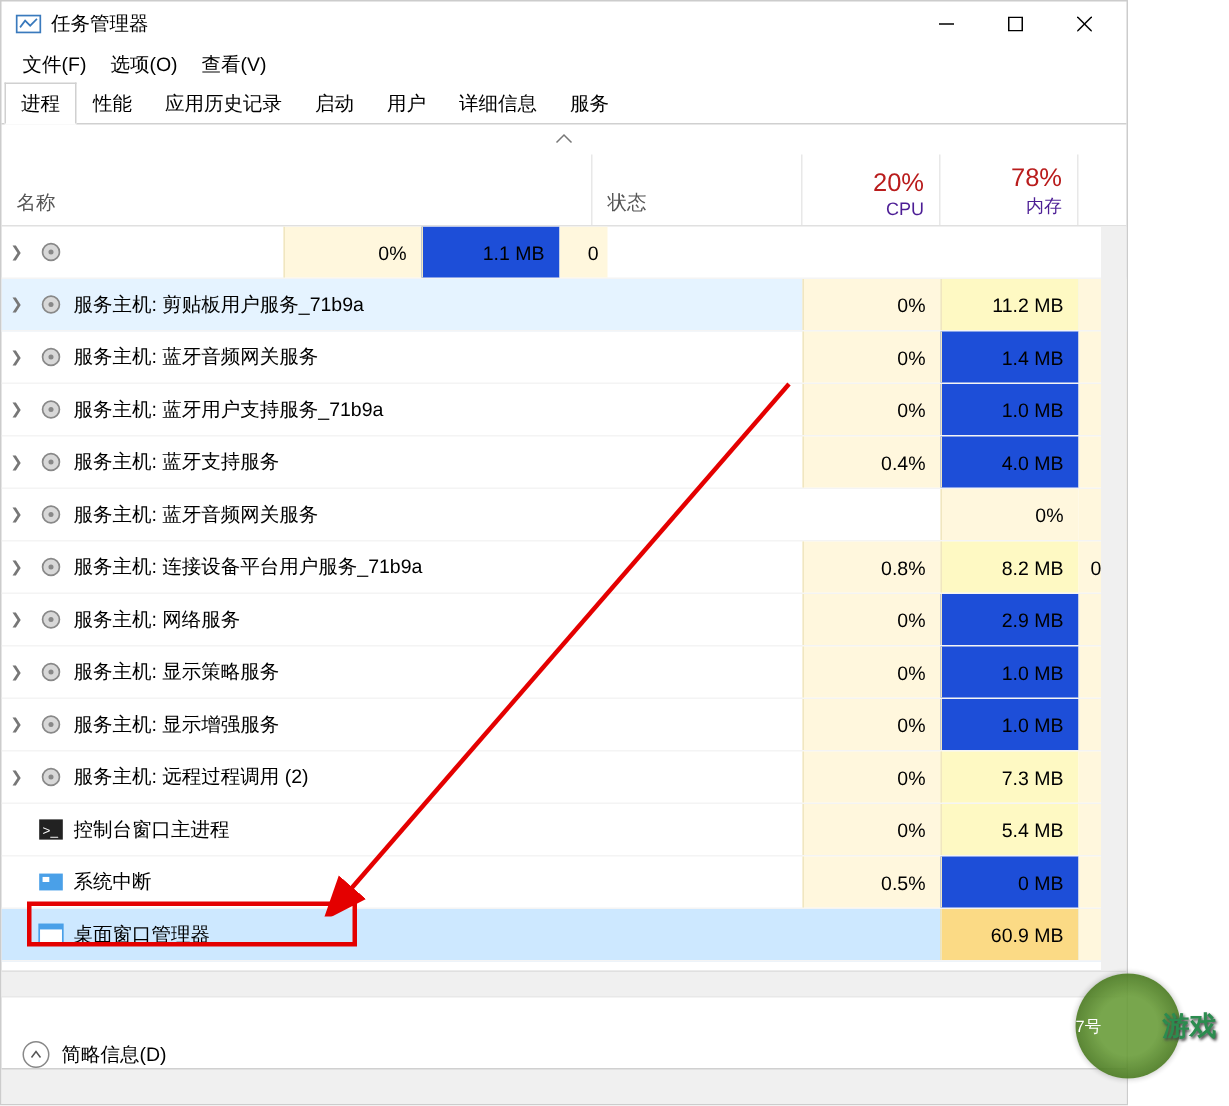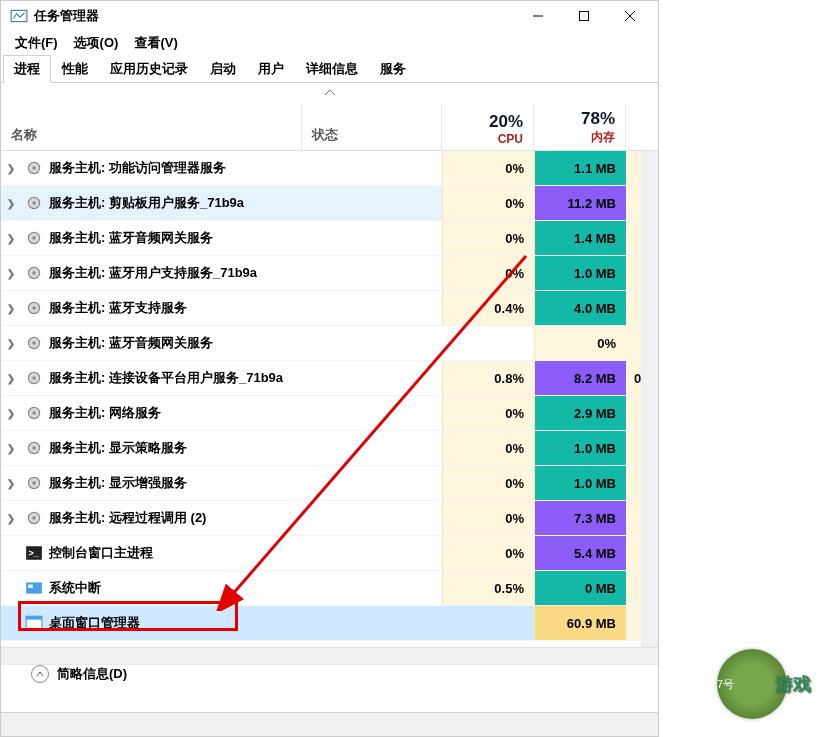--- a/index.html
+++ b/index.html
@@ -1,52 +1,52 @@
 <!DOCTYPE html>
 <html><head>
 <meta charset="utf-8">
 <style>
 * { margin: 0; padding: 0; box-sizing: border-box; font-family: "Microsoft YaHei", "Segoe UI", sans-serif; }
 body { width: 819px; height: 737px; background: #fff; overflow: hidden; position: relative; }
-.window { width: 659px; height: 737px; border: 1px solid #ccc; display: flex; flex-direction: column; font-weight: bold; }
+.window { width: 752px; height: 737px; border: 1px solid #ccc; display: flex; flex-direction: column; }
 .titlebar { height: 30px; display: flex; align-items: center; padding: 0 5px; }
 .titlebar-icon { width: 18px; height: 18px; margin: 0 6px 0 4px; }
 .titlebar-text { flex: 1; font-size: 13px; }
 .win-controls { display: flex; }
 .win-btn { width: 46px; height: 30px; display: flex; align-items: center; justify-content: center; cursor: pointer; }
 .win-btn svg { display:block; }
 .menubar { height: 24px; display: flex; align-items: center; padding: 0 6px; font-size: 13px; }
 .menubar-item { padding: 2px 8px; cursor: pointer; }
 .tabs { height: 28px; display: flex; align-items: flex-end; border-bottom: 1px solid #d0d0d0; padding: 0 2px; font-size: 13px; }
 .tab { padding: 4px 10px; cursor: pointer; border: 1px solid transparent; margin-bottom: -1px; }
 .tab.active { border: 1px solid #d0d0d0; border-bottom: 1px solid #fff; background: #fff; }
 .collapse-bar { height: 20px; display:flex; align-items:center; justify-content:center; color:#666; font-size:11px; cursor:pointer; }
 .headers { height: 48px; display: flex; border-bottom: 1px solid #e0e0e0; font-size: 13px; color: #555; }
 .h-name { flex: 1; display:flex; align-items:flex-end; padding: 0 10px 6px 10px; border-right: 1px solid #e8e8e8; }
 .h-status { width: 140px; display:flex; align-items:flex-end; padding: 0 10px 6px; border-right: 1px solid #e8e8e8; }
 .h-metric { width: 92px; display:flex; flex-direction:column; align-items:flex-end; justify-content:flex-end; padding: 0 10px 4px; border-right: 1px solid #e8e8e8; }
-.h-metric .pct { font-size: 17px; color: #0f172a; }
-.h-metric .lbl { font-size: 12px; color: #b91c1c; }
+.h-metric .pct { font-size: 17px; color: #b91c1c; }
+.h-metric .lbl { font-size: 12px; color: #4c1d95; }
 .h-extra { width: 32px; }
 .rows { flex: 1; overflow: hidden; position: relative; }
 .row { height: 35px; display: flex; align-items: center; font-size: 13px; border-bottom: 1px solid #f4f4f4; }
 .row.sel { background: #cde8ff; }
 .row.hov { background: #e5f3ff; }
 .expand { width: 20px; text-align: center; color: #777; font-size: 10px; }
 .icon { width: 18px; height: 18px; margin: 0 6px 0 4px; display:inline-flex; align-items:center; justify-content:center; }
 .name { flex: 1; padding-right: 8px; white-space: nowrap; overflow: hidden; }
 .status { width: 140px; }
 .cpu { width: 92px; text-align: right; padding-right: 10px; background: #fff7dd; height: 100%; display:flex; align-items:center; justify-content:flex-end; border-left:1px solid #f0e6c0; }
-.mem { width: 92px; text-align: right; padding-right: 10px; background: #14b8a6; height: 100%; display:flex; align-items:center; justify-content:flex-end; border-left:1px solid #f0e6c0;}
-.extra { width: 32px; text-align:right; padding-right:6px; background:#fff7dd; height:100%; display:flex; align-items:center; justify-content:flex-end; } .mem.med{background:#8b5cf6;text-align:right;} .mem.hi{background:#fbda85;}
+.mem { width: 92px; text-align: right; padding-right: 10px; background: #1d4ed8; height: 100%; display:flex; align-items:center; justify-content:flex-end; border-left:1px solid #f0e6c0;}
+.extra { width: 32px; text-align:right; padding-right:6px; background:#fff7dd; height:100%; display:flex; align-items:center; justify-content:flex-end; } .mem.med{background:#fef9c3;text-align:right;} .mem.hi{background:#fbda85;}
 .scrollbar-v { position:absolute; right:0; top:0; bottom:0; width:17px; background:#f0f0f0; }
 .highlight-box { position:absolute; border: 3px solid #e40000; pointer-events:none; }
 .arrow-svg { position:absolute; pointer-events:none; }
 .scrollbar-h{height:17px;background:#f0f0f0;border-top:1px solid #e0e0e0;}
-.footer { height: 48px; display:flex; align-items:flex-start; padding: 0 30px; border-top: 1px solid #e8e8e8; font-size:13px; }
+.footer { height: 48px; display:flex; align-items:flex-end; padding: 0 14px; border-top: 1px solid #e8e8e8; font-size:13px; }
 .footer .chev{ width:18px;height:18px;border:1px solid #888;border-radius:50%;display:flex;align-items:center;justify-content:center;margin-right:8px;font-size:10px;color:#555;}
 .watermark{position:absolute;right:8px;bottom:18px;opacity:0.9;}
 .watermark-circle{width:70px;height:70px;border-radius:50%;background:radial-gradient(circle,#6a9d3a 40%,#4a7a20 70%);display:flex;align-items:center;color:#fff;font-size:11px;box-shadow:0 0 4px rgba(0,0,0,0.3);}
 .watermark-text{color:#15803d;font-size:18px;font-weight:bold;text-shadow:1px 1px 2px #333;margin-left:-12px;}
 .statusbar{height:24px;background:#f0f0f0;border-top:1px solid #d0d0d0;}
 </style>
 </head>
 <body>
 
 <div class="window">
@@ -116,21 +116,20 @@
 
   <div class="rows" id="rows">
     <div class="row">
         <span class="expand">❯</span>
         <span class="icon">
           <svg viewBox="0 0 16 16">
             <circle cx="8" cy="8" r="5" fill="#d8d8d8" stroke="#888"></circle>
             <circle cx="8" cy="8" r="1.5" fill="#888"></circle>
           </svg>
         </span>
-        <span class="name">服务主机: 功能访问管理器服务</span>
         <span class="status"></span>
         <span class="cpu">0%</span>
         <span class="mem ">1.1 MB</span>
         <span class="extra">0</span>
       </div>
       <div class="row hov">
         <span class="expand">❯</span>
         <span class="icon">
           <svg viewBox="0 0 16 16">
             <circle cx="8" cy="8" r="5" fill="#d8d8d8" stroke="#888"></circle>

